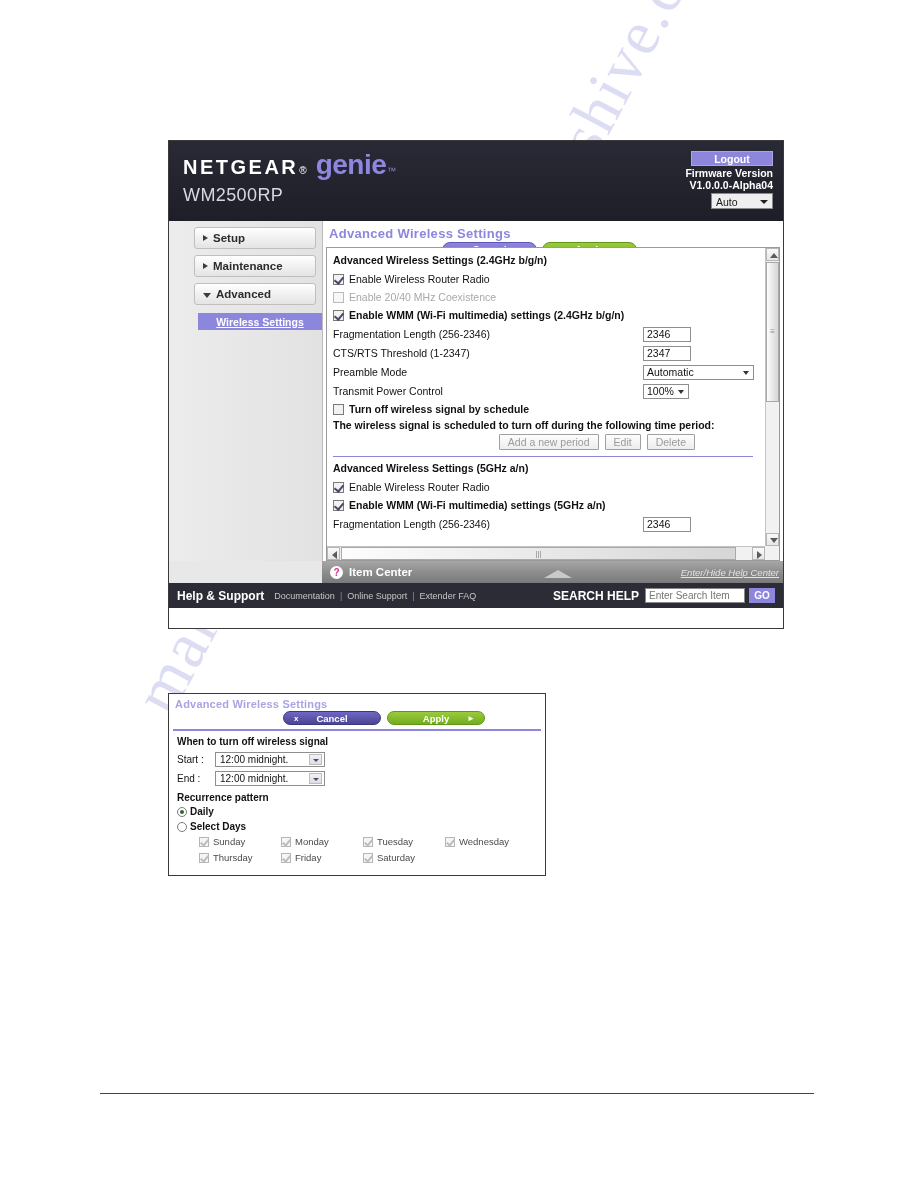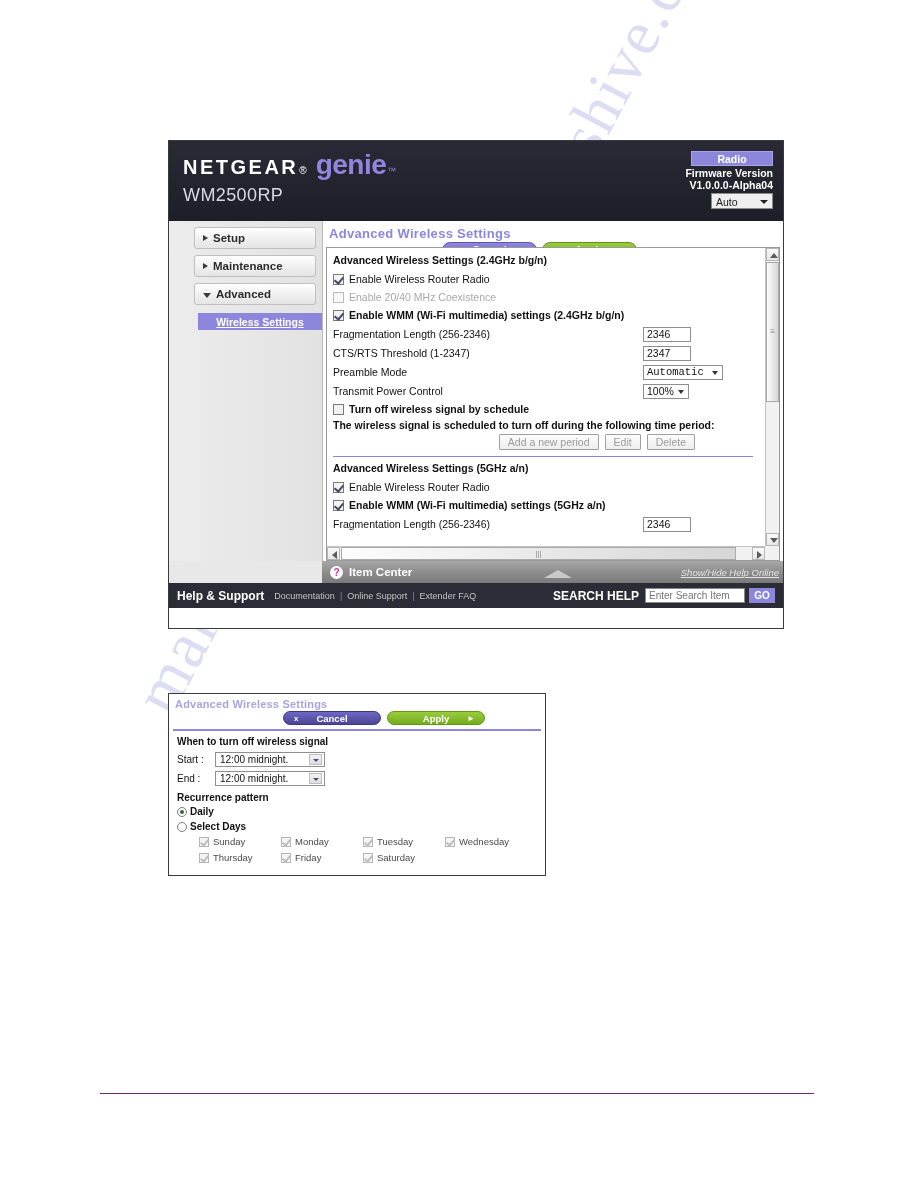--- a/index.html
+++ b/index.html
@@ -391,21 +391,21 @@
   }
   .selinput .caret {
     position: absolute;
     right: 4px;
     top: 5px;
     width: 0; height: 0;
     border-left: 3.5px solid transparent;
     border-right: 3.5px solid transparent;
     border-top: 4px solid #333;
   }
-  .sel-preamble { width: 80px; font-family: Liberation Mono, monospace; }
+  .sel-preamble { width: 111px; }
   .sel-power { width: 46px; }
 
   .sched-note {
     font-size: 10.5px;
     font-weight: bold;
     color: #111;
     margin: 2px 0 3px 0;
   }
   .sched-table {
     border-collapse: collapse;
@@ -825,21 +825,21 @@
   <div class="shot1">
 
     <div class="hdr">
       <div class="brand">
         <span class="brand-netgear">NETGEAR</span>
           <span class="brand-reg">®</span>
         <span class="brand-genie">genie</span>
           <span class="brand-tm">™</span>
       </div>
       <div class="brand-model">WM2500RP</div>
-      <div class="logout-btn">Radio</div>
+      <div class="logout-btn">Logout</div>
       <div class="fw-line1">Firmware Version</div>
       <div class="fw-line2">V1.0.0.0-Alpha04</div>
       <div class="hdr-select">
         <span>Auto</span>
         <span class="caret"></span>
       </div>
     </div>
 
     <div class="body-row">
 
@@ -977,21 +977,21 @@
         </div>
       </div>
     </div>
 
     <div class="helpbar">
       <div class="helpbar-left"></div>
       <div class="helpbar-right">
         <span class="help-q">?</span>
         <span class="help-title">Item Center</span>
         <span class="help-tri"></span>
-        <span class="help-showhide">Show/Hide Help Online</span>
+        <span class="help-showhide">Enter/Hide Help Center</span>
       </div>
     </div>
 
     <div class="footer">
       <span class="foot-title">Help &amp; Support</span>
       <span class="foot-links">
         <a>Documentation</a>
         <span class="foot-sep">|</span>
         <a>Online Support</a>
         <span class="foot-sep">|</span>

